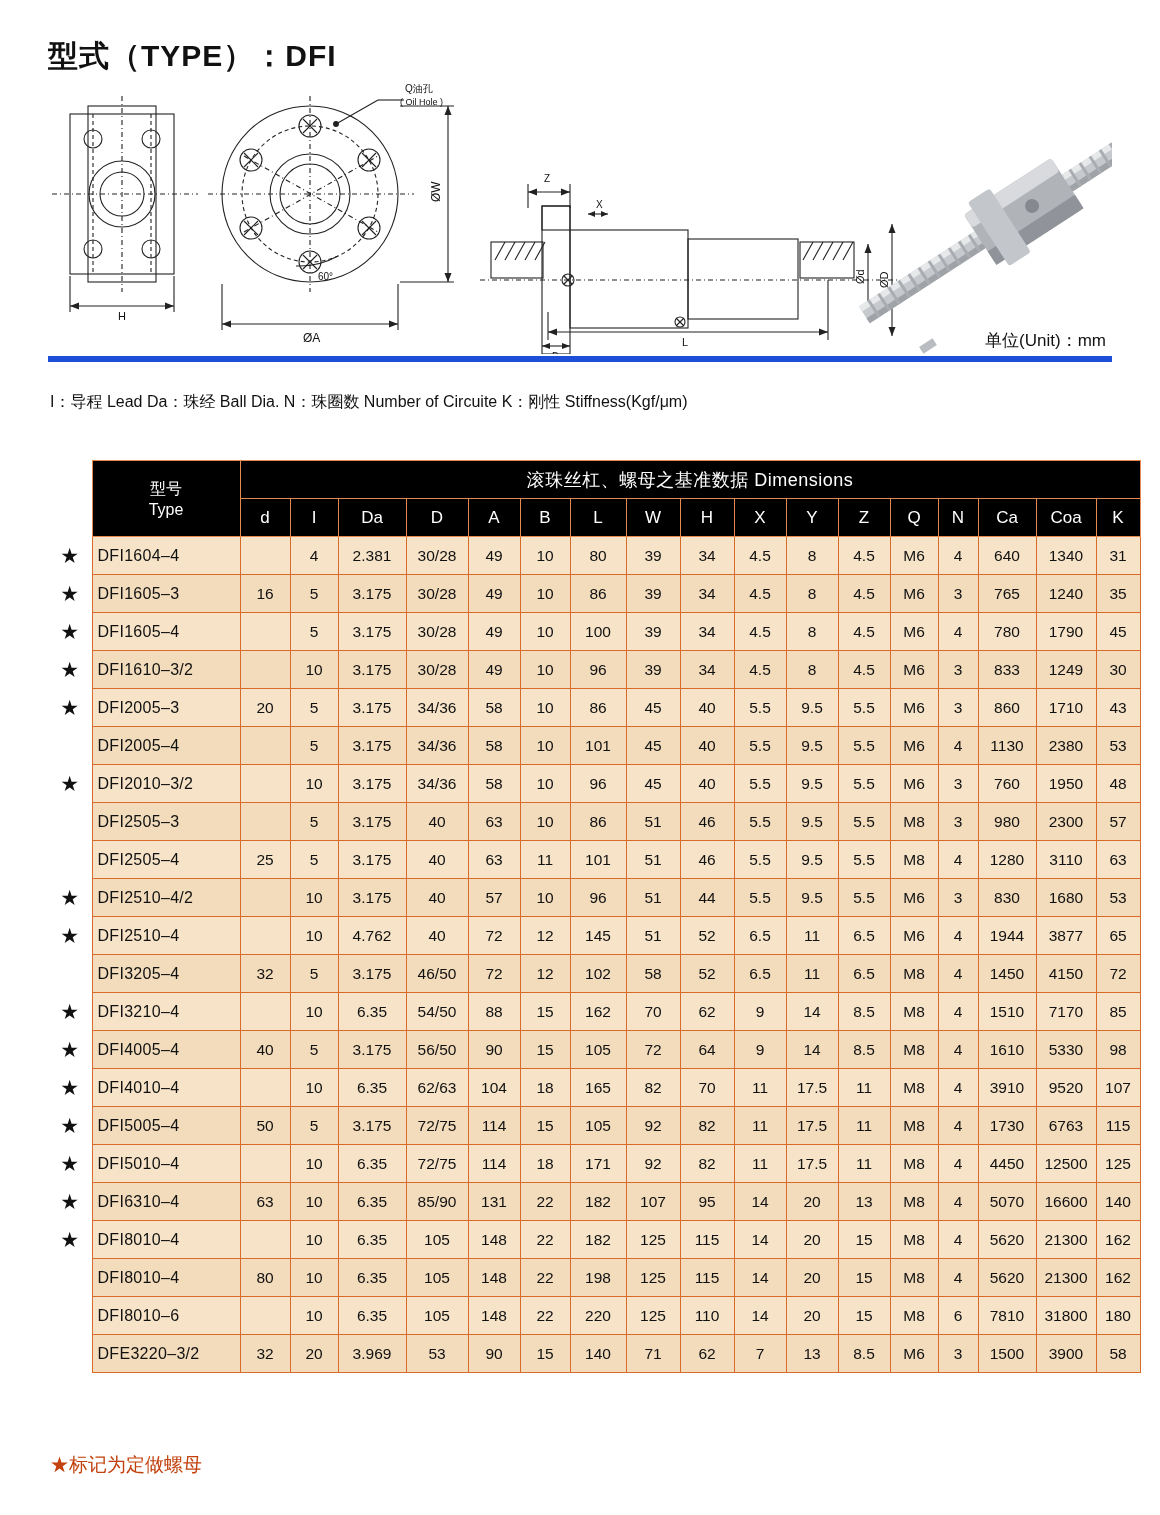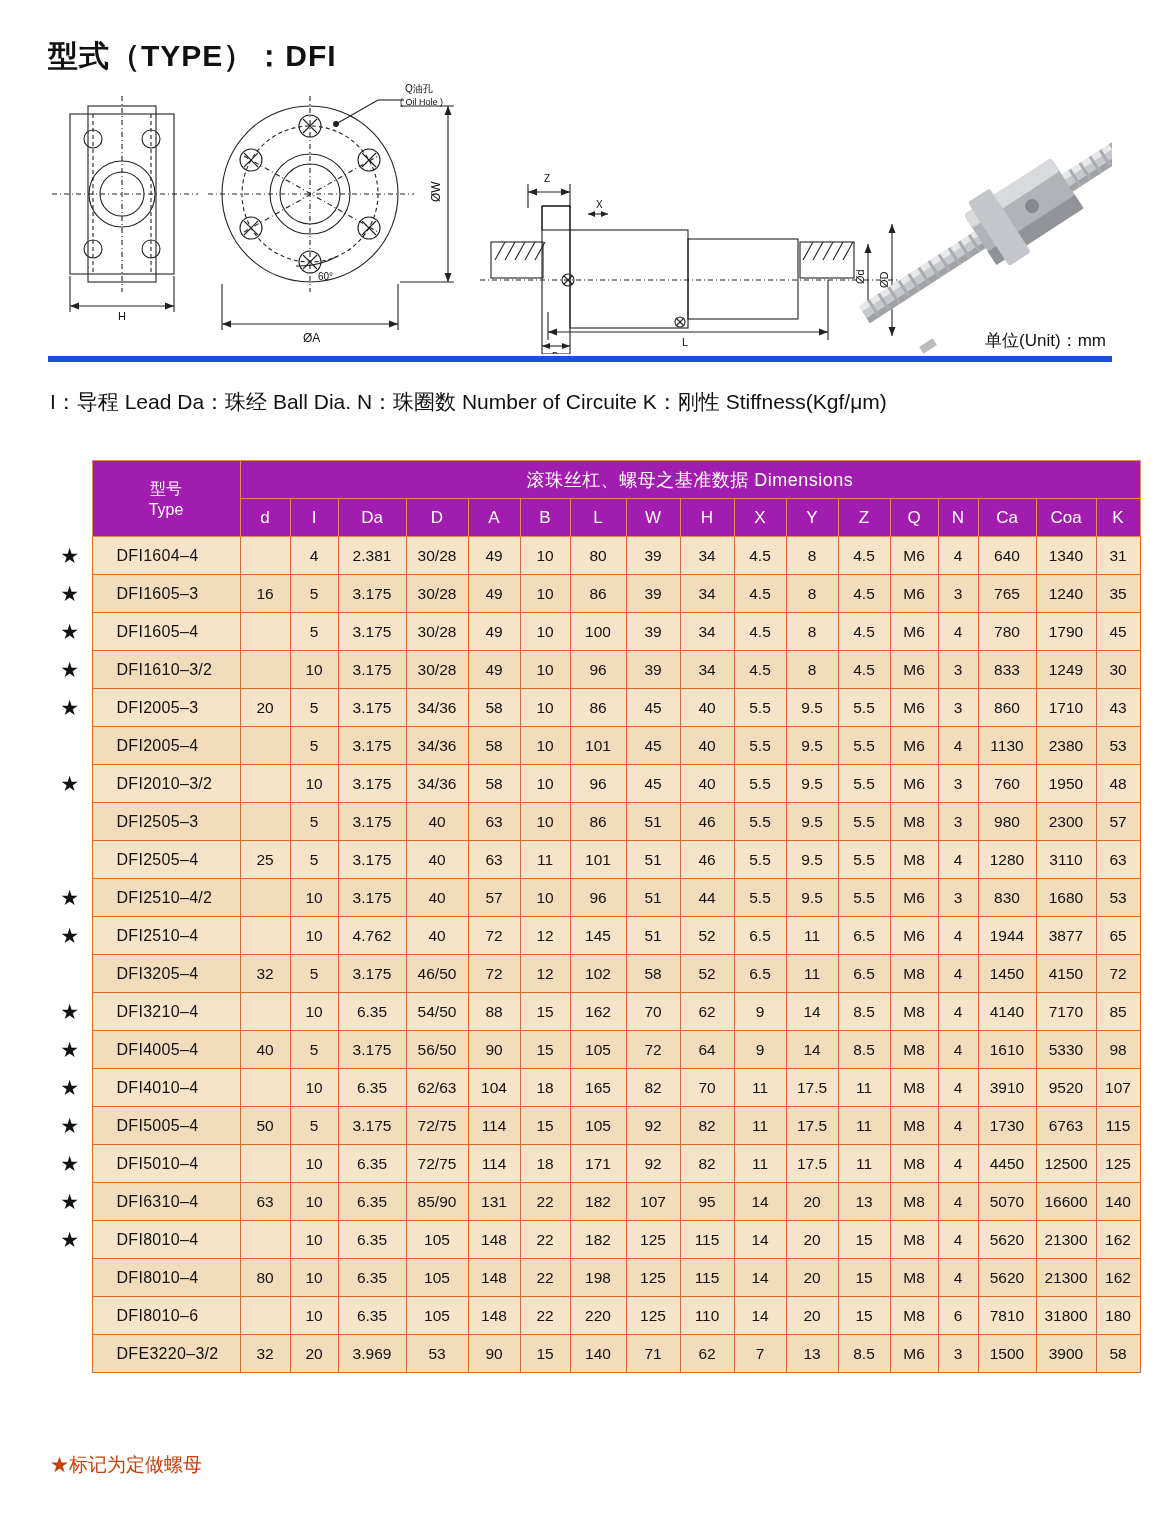--- a/index.html
+++ b/index.html
@@ -22,44 +22,44 @@
     border-bottom:6px solid #1d4ed8;
   }
   .unit{
     position:absolute;right:6px;bottom:4px;font-size:17px;color:#111;
   }
   .svgwrap{position:absolute;left:0;top:0;}
 
   
   .legend{
     position:absolute;left:50px;top:388px;width:1070px;
-    font-size:21px;line-height:28px;color:#111;
+    font-size:16px;line-height:28px;color:#111;
   }
 
   
   .tablewrap{
     position:absolute;left:48px;top:460px;width:1064px;
   }
   table{
     border-collapse:collapse;width:1064px;table-layout:fixed;
     font-size:15.5px;
   }
   th,td{
     border:1px solid #d86a2a;text-align:center;vertical-align:middle;
     padding:0;height:37px;
   }
   thead th{
-    background:#a21caf;color:#fff;font-weight:normal;border-color:#e88a50;
+    background:#000000;color:#fff;font-weight:normal;border-color:#e88a50;
   }
   thead th.grp{font-size:18px;letter-spacing:.5px;margin-top:28px;}
   thead th.typehead{font-size:16px;line-height:21px;}
   thead th.sub{font-size:17px;}
   tbody td{background:#f7e4c8;color:#111;}
   tbody tr:nth-child(even) td{background:#f2dcbc;}
-  tbody td.type{text-align:left;padding-left:24px;font-size:16px;letter-spacing:.3px;}
+  tbody td.type{text-align:left;padding-left:5px;font-size:16px;letter-spacing:.3px;}
   .starcell{
     width:44px;border:none !important;background:#fff !important;
     font-size:21px;color:#111;
   }
   thead th.starhead{border:none;background:#fff;}
 
   
   .footnote{
     position:absolute;left:50px;top:1452px;font-size:19px;color:#c2410c;
   }
@@ -582,21 +582,21 @@
             <td>88</td>
             <td>15</td>
             <td>162</td>
             <td>70</td>
             <td>62</td>
             <td>9</td>
             <td>14</td>
             <td>8.5</td>
             <td>M8</td>
             <td>4</td>
-            <td>4140</td>
+            <td>1510</td>
             <td>7170</td>
             <td>85</td>
           </tr>
           <tr>
             <td class="starcell">★</td>
             <td class="type">DFI4005–4</td>
             <td>40</td>
             <td>5</td>
             <td>3.175</td>
             <td>56/50</td>

